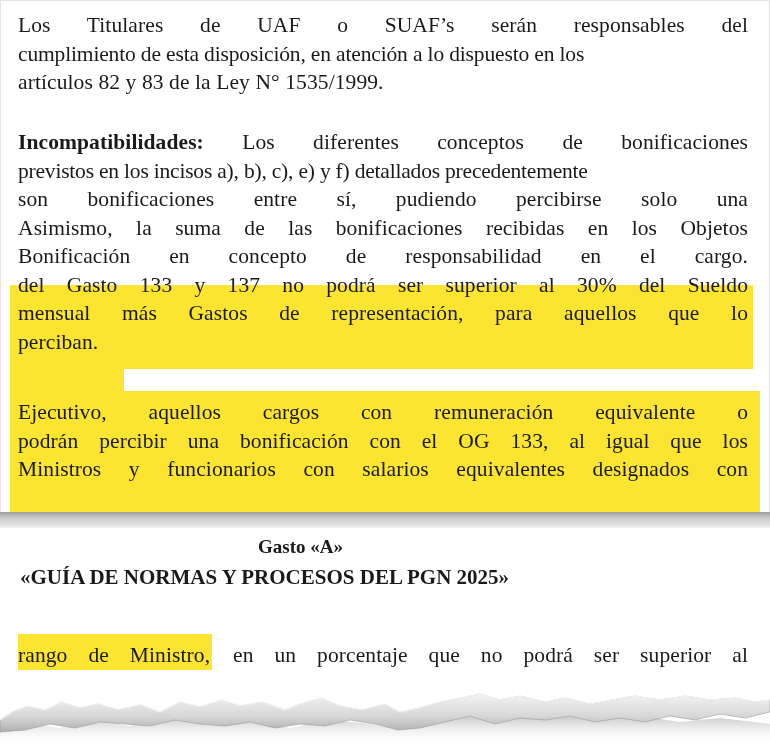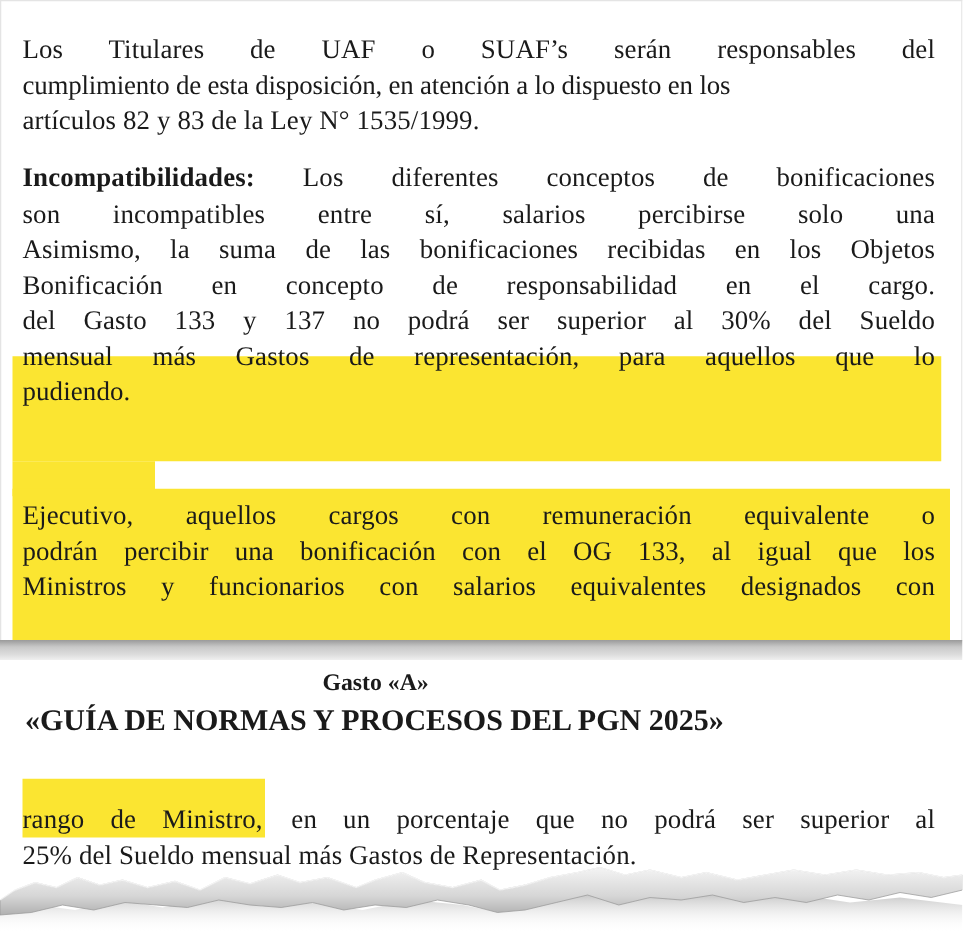--- a/index.html
+++ b/index.html
@@ -34,69 +34,69 @@
 
     .page-bottom {
       position: absolute; left: 0; top: 528px; width: 770px; height: 218px;
       background: #ffffff;
     }
     .annex-title {
       position: absolute; left: 0; width: 770px; top: 535px;
       font-weight: bold; font-size: 19px; line-height: 24px;
     }
     .annex-title .t1 { position: absolute; left: 258px; top: 0; white-space: nowrap; }
-    .annex-title .t2 { position: absolute; left: 20px; top: 30px; white-space: nowrap; font-size: 24px; }
+    .annex-title .t2 { position: absolute; left: 20px; top: 30px; white-space: nowrap; font-size: 21px; }
 
     .torn {
       position: absolute; left: 0; top: 690px; width: 770px; height: 56px;
     }
   </style>
 </head>
 <body>
 
 <div class="page-top"></div>
 
 <div class="hl-block" style="left:10px; top:285px; width:743px; height:84px;"></div>
 <div class="hl-block" style="left:10px; top:369px; width:114px; height:28px;"></div>
 <div class="hl-block" style="left:10px; top:391px; width:750px; height:124px;"></div>
 
-<div class="para" style="top:25px;">
+<div class="para" style="top:11px;">
   <span class="line j">Los Titulares de UAF o SUAF’s serán responsables del</span>
   <span class="line" style="letter-spacing:-0.15px;font-family:Liberation Serif, serif;">cumplimiento de esta disposición, en atención a lo dispuesto en los</span>
   <span class="line">artículos 82 y 83 de la Ley N° 1535/1999.</span>
 </div>
 
 <div class="para" style="top:128px;">
   <span class="line j"><b class="bold">Incompatibilidades:</b><span> Los diferentes conceptos de bonificaciones</span></span>
-  <span class="line j">son incompatibles entre sí, salarios percibirse solo una</span>
+  <span class="line" style="letter-spacing:-0.2px;">previstos en los incisos a), b), c), e) y f) detallados precedentemente</span>
+  <span class="line j">son bonificaciones entre sí, pudiendo percibirse solo una</span>
   <span class="line j">Asimismo, la suma de las bonificaciones recibidas en los Objetos</span>
   <span class="line j">Bonificación en concepto de responsabilidad en el cargo.</span>
   <span class="line j">del Gasto 133 y 137 no podrá ser superior al 30% del Sueldo</span>
   <span class="line j">mensual más Gastos de representación, para aquellos que lo</span>
-  <span class="line">pudiendo.</span>
+  <span class="line">perciban.</span>
 </div>
 
 <div class="para" style="top:398px;">
   <span class="line j">Ejecutivo, aquellos cargos con remuneración equivalente o</span>
   <span class="line j">podrán percibir una bonificación con el OG 133, al igual que los</span>
   <span class="line j">Ministros y funcionarios con salarios equivalentes designados con</span>
 </div>
 
 <div class="separator"></div>
 
 <div class="page-bottom"></div>
 
 <div class="annex-title">
   <span class="t1">Gasto «A»</span>
   <span class="t2">«GUÍA DE NORMAS Y PROCESOS DEL PGN 2025»</span>
 </div>
 
 <div class="para" style="top:641px;">
-  <span class="line j"><span class="hl" style="padding:20px 2px 3px 0;">rango de Ministro,</span><span> en un porcentaje que no podrá ser superior al</span></span>
-  <span class="line">25% del Sueldo mensual más Gastos de Representación.</span>
+  <span class="line j"><span class="hl" style="padding:9px 2px 3px 0;">rango de Ministro,</span><span> en un porcentaje que no podrá ser superior al</span></span>
 </div>
 
 <svg class="torn" viewBox="0 0 770 56" preserveAspectRatio="none">
   <defs>
     <linearGradient id="shade" x1="0" y1="0" x2="0" y2="1">
       <stop offset="0" stop-color="#f4f4f4"></stop>
       <stop offset="0.6" stop-color="#d6d6d6"></stop>
       <stop offset="1" stop-color="#b0b0b0"></stop>
     </linearGradient>
     <linearGradient id="shadow" x1="0" y1="0" x2="0" y2="1">

